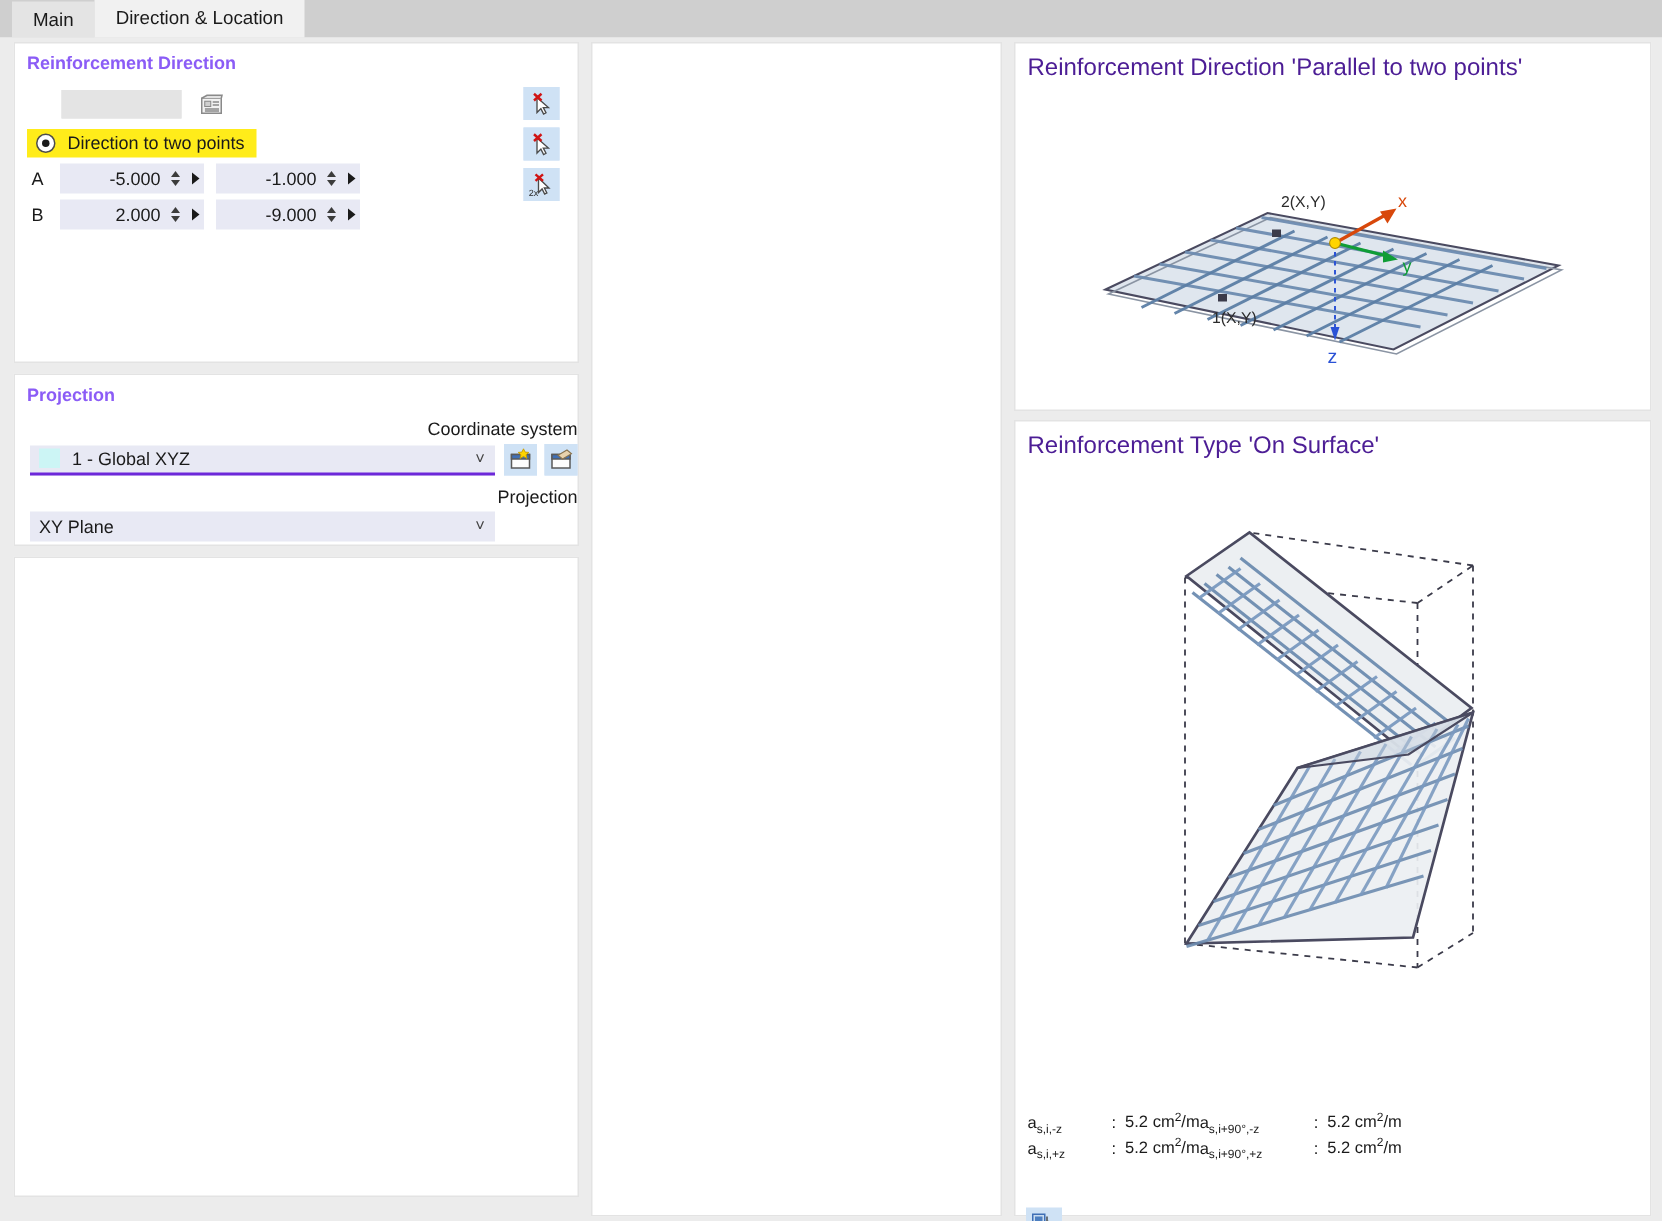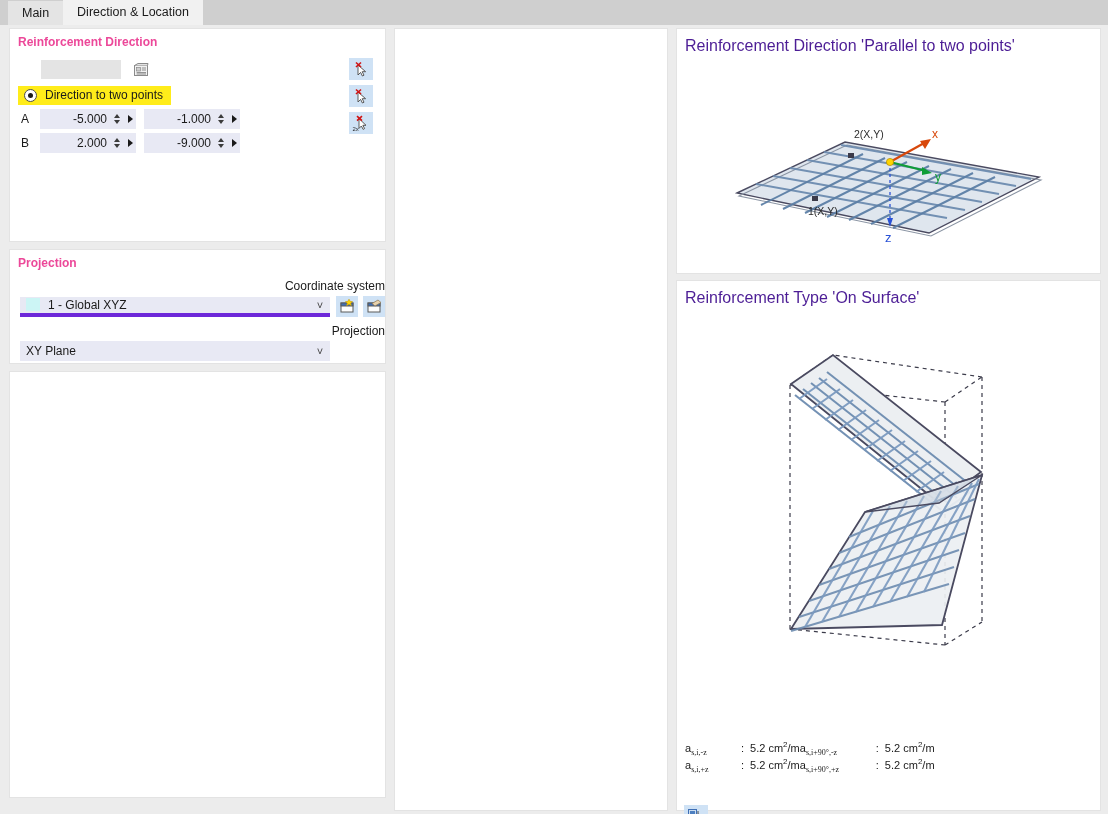--- a/index.html
+++ b/index.html
@@ -39,21 +39,21 @@
   
   .col-left{
     position:absolute;left:9px;top:3px;width:377px;
   }
   .group{
     background:#ffffff;
     border:1px solid #e3e3e3;
     position:relative;
   }
   .group-title{
-    color:#ec4899;
+    color:#8b5cf6;
     font-weight:bold;
     font-size:12px;
     padding:6px 0 2px 8px;
   }
   .grp-reinf{height:212px;}
   .grp-proj{margin-top:7px;height:113px;}
   .grp-empty{margin-top:7px;height:425px;}
   
   .radio-row{display:flex;align-items:center;padding:4px 0 0 8px;}
   .radio{
@@ -116,21 +116,21 @@
   }
   .pickcol{position:absolute;right:12px;top:29px;}
   .pickcol .icon-btn{margin:0 0 5px 0;display:flex;width:24px;height:22px;}
   
   .field-label{font-size:12px;padding:7px 0 3px 10px;text-align:right;}
   .combo{
     height:20px;background:#e8e9f4;box-sizing:border-box;
     display:flex;align-items:center;position:relative;
     font-size:12px;
   }
-  .combo.underline{border-bottom:4px solid #6d28d9;}
+  .combo.underline{border-bottom:2px solid #6d28d9;}
   .combo .swatch{
     width:14px;height:13px;background:#ccf5f5;margin:0 8px 0 6px;flex:0 0 auto;
   }
   .combo .ctext{flex:1;}
   .combo .chev{
     width:20px;text-align:center;color:#444;font-size:11px;
   }
   .row-inline{display:flex;align-items:center;padding-left:10px;}
   
   .col-mid{
@@ -154,21 +154,21 @@
     position:absolute;left:8px;bottom:36px;font-size:11px;
     display:flex;
   }
   .legend .lcol{display:flex;flex-direction:column;}
   .legend .lcol.second{}
   .legend .lrow{display:flex;align-items:baseline;height:17px;white-space:nowrap;}
   .legend .lname{min-width:56px;}
   .legend .lname.wide{min-width:76px;}
   .legend .lcolon{padding:0 6px 0 0;}
   .legend .lval{}
-  sub{font-size:8px;font-family:Liberation Serif, serif;}
+  sub{font-size:8px;}
   sup{font-size:8px;}
   .legend-btn{
     position:absolute;left:684px;top:780px;width:24px;height:22px;
     background:#cfe2f5;display:flex;align-items:center;justify-content:center;
   }
 </style>
 </head>
 <body>
 
 <div class="tabstrip">

